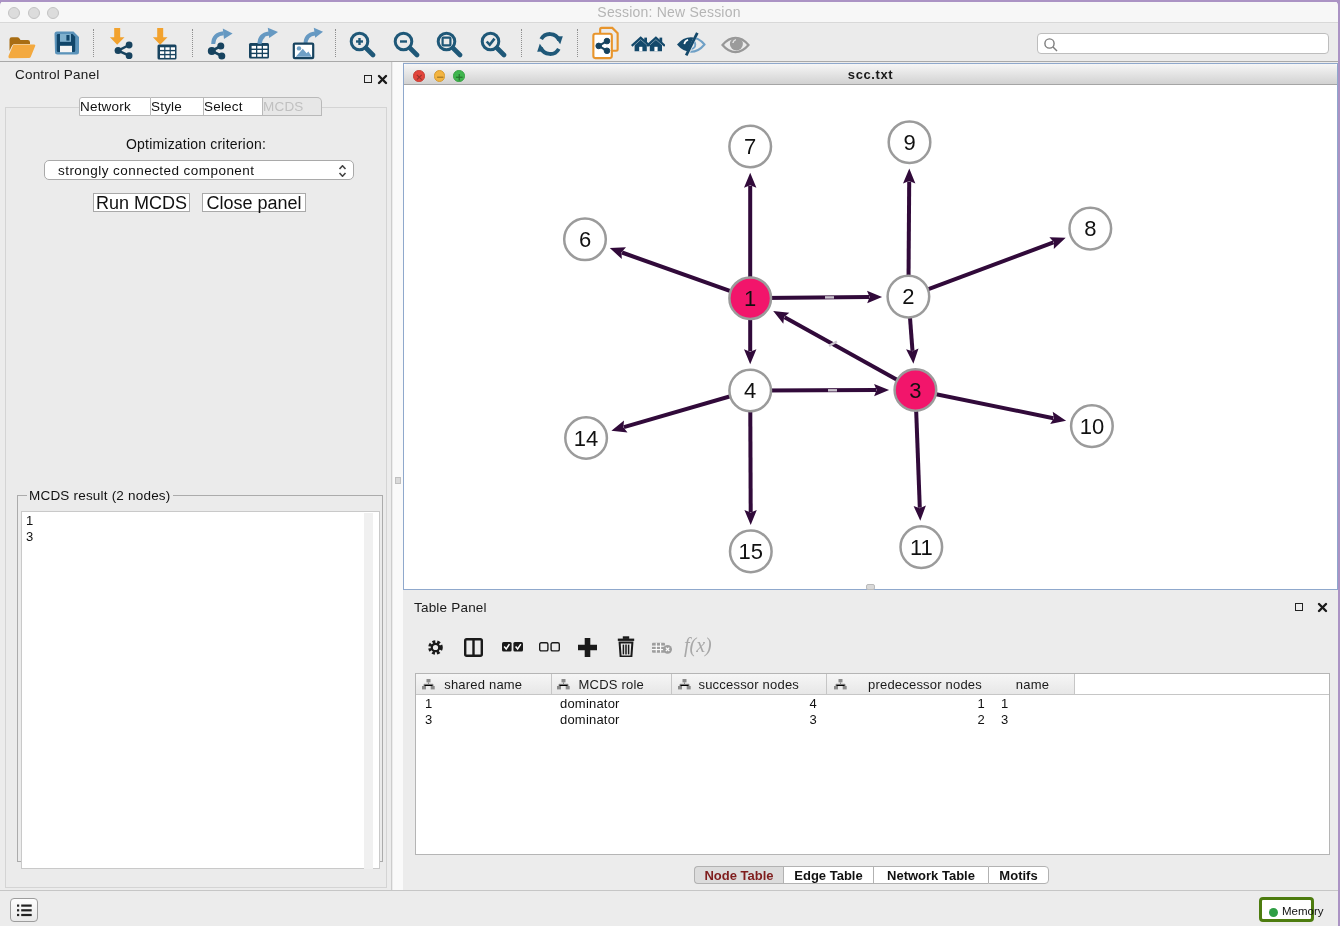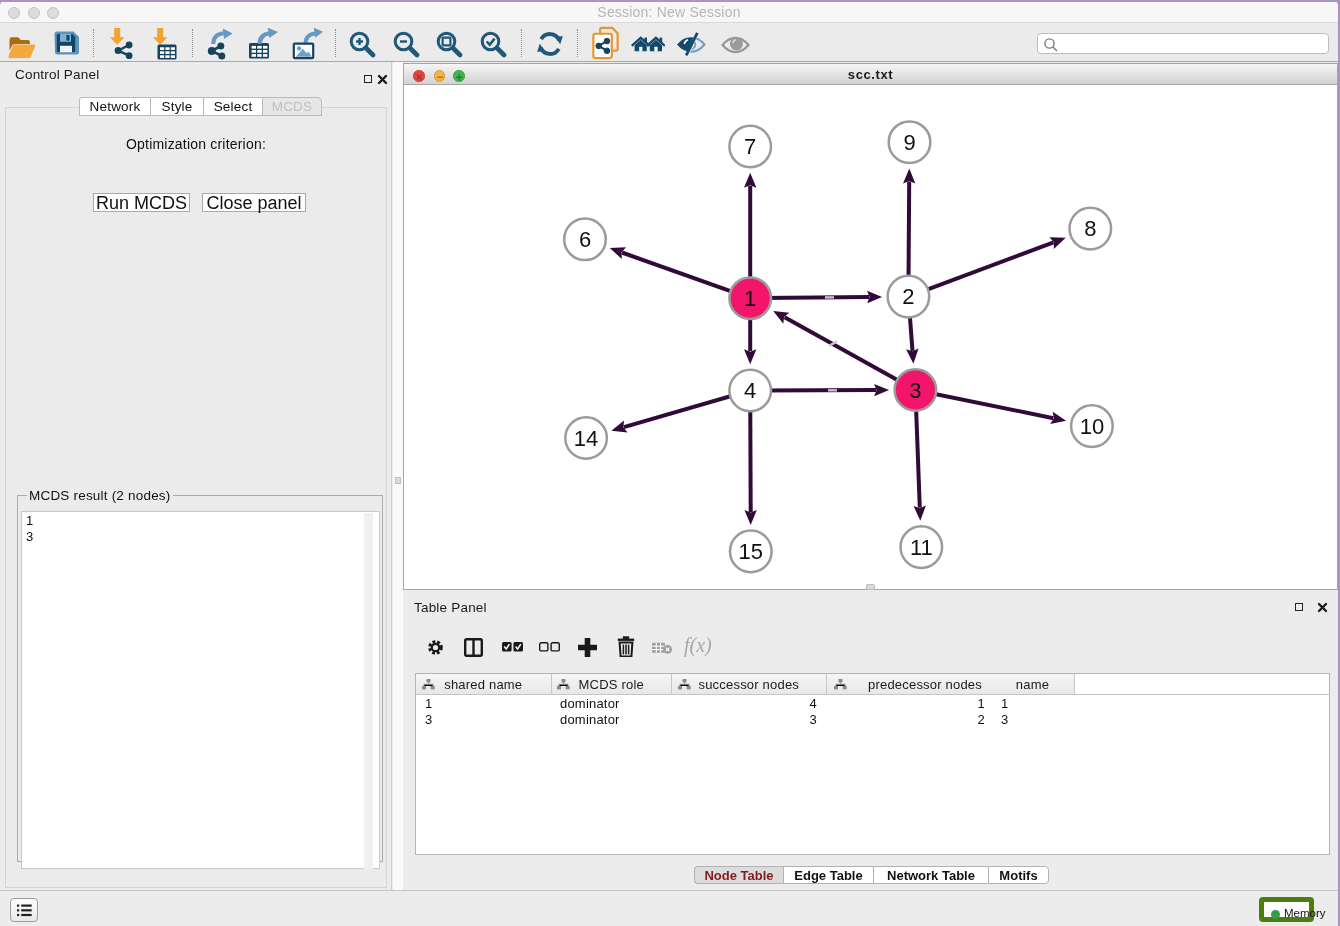--- a/index.html
+++ b/index.html
@@ -12,21 +12,21 @@
 
 #toolbar { position:absolute; left:0; top:24px; width:1338px; height:38px; background:#ebebeb; border-bottom:1px solid #a9a9a9; }
 .sep { position:absolute; top:5px; height:28px; width:0; border-left:1px dotted #8f8f8f; }
 .ticon { position:absolute; top:0; }
 #searchbox { position:absolute; left:1037px; top:9px; width:292px; height:21px; background:#fff; border:1px solid #bdbdbd; border-radius:4px; }
 
 #cpanel { position:absolute; left:0; top:62px; width:392px; height:828px; background:#ececec; border-right:1px solid #cdcdcd; }
 #cphead { position:absolute; left:15px; top:4.5px; font-size:13.5px; letter-spacing:0.2px; color:#1a1a1a; }
 .winbtn-sq { position:absolute; width:8px; height:8px; border:1.5px solid #222; }
 .tabrow { position:absolute; display:flex; }
-.tab { font-size:13.5px; letter-spacing:0.2px; color:#111; background:#fff; border:1px solid #b9b9b9; border-left:none; text-align:center; line-height:17.5px; height:19px; }
+.tab { font-size:13.5px; letter-spacing:0.2px; color:#111; background:#fff; border:1px solid #b9b9b9; border-left:none; line-height:17.5px; height:19px; }
 #subpanel { position:absolute; left:5px; top:45px; width:382px; height:781px; background:#ebebeb; border:1px solid #d4d4d4; }
 .btn { position:absolute; background:#fff; border:1px solid #a9a9a9; border-radius:0; font-size:18px; color:#111; text-align:center; }
 
 #netwin { position:absolute; left:403px; top:63px; width:935px; height:527px; border:1px solid #8fa8cc; background:#fff;padding-left:22px; }
 #nettitle { position:absolute; left:0; top:0; width:933px; height:21px; background:linear-gradient(#f6f6f6,#d2d2d2); border-bottom:1px solid #a5a5a5; border-radius:3px 3px 0 0; }
 .mtl { position:absolute; top:6px; width:11.5px; height:11.5px; border-radius:50%; } .mtl svg { display:block; margin:0.5px auto 0; }
 #graph { position:absolute; left:0; top:20px; }
 #graph line { stroke:#310a3a; stroke-width:4; }
 #graph polygon { fill:#310a3a; }
 #graph text { font-family:"Liberation Sans",sans-serif; font-size:22px; fill:#111; text-anchor:middle; }
@@ -226,20 +226,27 @@
         </g>
       </svg>
     <div id="subpanel"></div>
     <div class="tabrow" style="left:79px;top:35px;">
       <div class="tab" style="width:72px;border-left:1px solid #b9b9b9;border-radius:3px 0 0 0;">Network</div>
       <div class="tab" style="width:53px;">Style</div>
       <div class="tab" style="width:59px;">Select</div>
       <div class="tab" style="width:59px;background:#e7e7e7;color:#c0c0c0;border-radius:0 5px 0 0;">MCDS</div>
     </div>
     <div style="position:absolute;left:0;top:74px;width:392px;text-align:center;font-size:14px;letter-spacing:0.2px;color:#111;">Optimization criterion:</div>
+    <div style="position:absolute;left:44px;top:98px;width:310px;height:20px;background:#fff;border:1px solid #a9a9a9;border-radius:5px;">
+      <div style="position:absolute;left:13px;top:2px;font-size:13.5px;letter-spacing:0.45px;color:#111;">strongly connected component</div>
+      <svg style="position:absolute;right:6px;top:3.5px;" width="9" height="12" viewBox="0 0 9 12">
+          <path fill="none" stroke="#444" stroke-width="1.6" d="M1.5 4 L4.5 0.8 L7.5 4"></path>
+          <path fill="none" stroke="#444" stroke-width="1.6" d="M1.5 8 L4.5 11.2 L7.5 8"></path>
+        </svg>
+    </div>
     <div class="btn" style="left:93px;top:131px;width:97px;height:19px;line-height:18px;">Run MCDS</div>
     <div class="btn" style="left:202px;top:131px;width:104px;height:19px;line-height:18px;">Close panel</div>
     <fieldset style="position:absolute;left:17px;top:426px;width:366px;height:374px;border:1px solid #ababab;padding:0;">
       <legend style="font-size:13.5px;letter-spacing:0.2px;color:#111;margin-left:9px;padding:0 2px;">MCDS result (2 nodes)</legend>
       <div style="position:absolute;left:3px;top:8px;width:359px;height:358px;background:#fff;border:1px solid #c9c9c9;">
         <div style="position:absolute;left:4px;top:1px;font-size:13px;color:#111;line-height:16px;">1<br>3</div>
         <div style="position:absolute;right:6px;top:1px;width:9px;height:356px;background:#f0f0f0;"></div>
       </div>
     </fieldset>
     <div style="position:absolute;left:393px;top:0;width:10px;height:828px;background:#fafafa;"></div>
@@ -455,19 +462,19 @@
           <g fill="#222">
             <rect x="0" y="0.5" width="2.2" height="2.2"></rect>
             <rect x="0" y="5.2" width="2.2" height="2.2"></rect>
             <rect x="0" y="9.9" width="2.2" height="2.2"></rect>
             <rect x="4.2" y="0.5" width="10.5" height="2.2"></rect>
             <rect x="4.2" y="5.2" width="10.5" height="2.2"></rect>
             <rect x="4.2" y="9.9" width="10.5" height="2.2"></rect>
           </g>
         </svg>
     </div>
-    <div style="position:absolute;left:1259px;top:6px;width:55px;height:25px;background:#fff;border:5px solid #4d7c0f;border-radius:4px;text-decoration:underline;">
+    <div style="position:absolute;left:1259px;top:6px;width:55px;height:25px;background:#fff;border:3px solid #4d7c0f;border-radius:4px;text-decoration:underline;">
       <div style="position:absolute;left:7px;top:8px;width:9px;height:9px;border-radius:50%;background:#2f9e44;"></div>
       <div style="position:absolute;left:20px;top:5px;font-size:11.5px;color:#111;">Memory</div>
     </div>
   </div>
 </div>
 <div style="position:absolute;left:0;top:0;width:1340px;height:1.5px;background:#ab93c4;"></div>
 
 </body></html>

